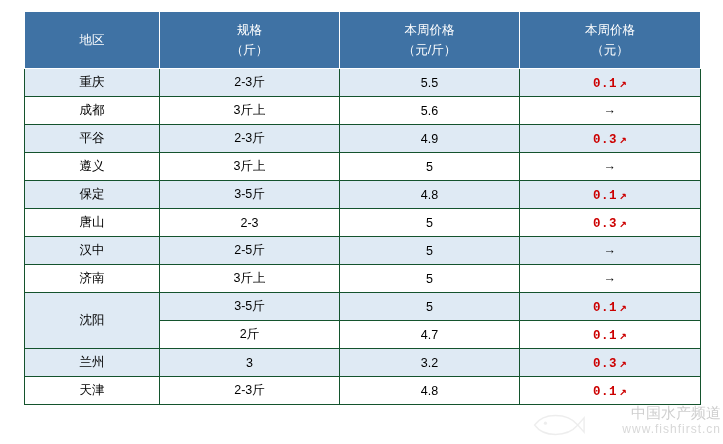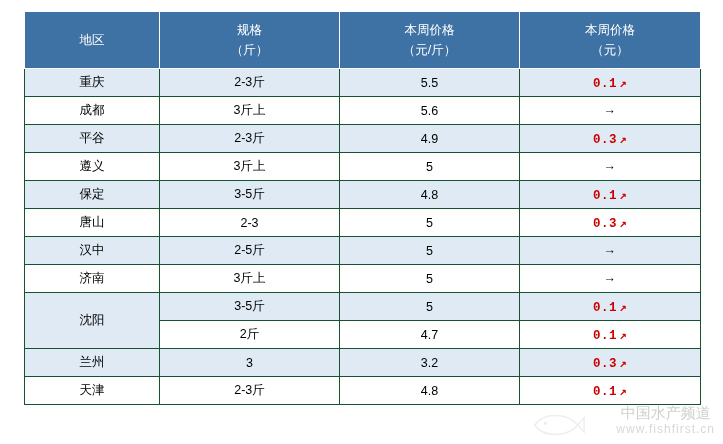--- a/index.html
+++ b/index.html
@@ -73,23 +73,23 @@
     color: #cc0000;
     font-weight: bold;
     margin-left: 2px;
   }
   tbody td.change .arrow-flat {
     color: #000000;
     font-weight: normal;
   }
   .watermark {
     position: absolute;
-    right: 8px;
+    right: 2px;
     bottom: 6px;
-    text-align: center;
+    text-align: right;
     color: #cfcfcf;
     font-size: 15px;
     line-height: 17px;
     user-select: none;
   }
   .watermark .wm-sub {
     font-size: 12px;
     letter-spacing: 1px;
     color: #d8d8d8;
   }

